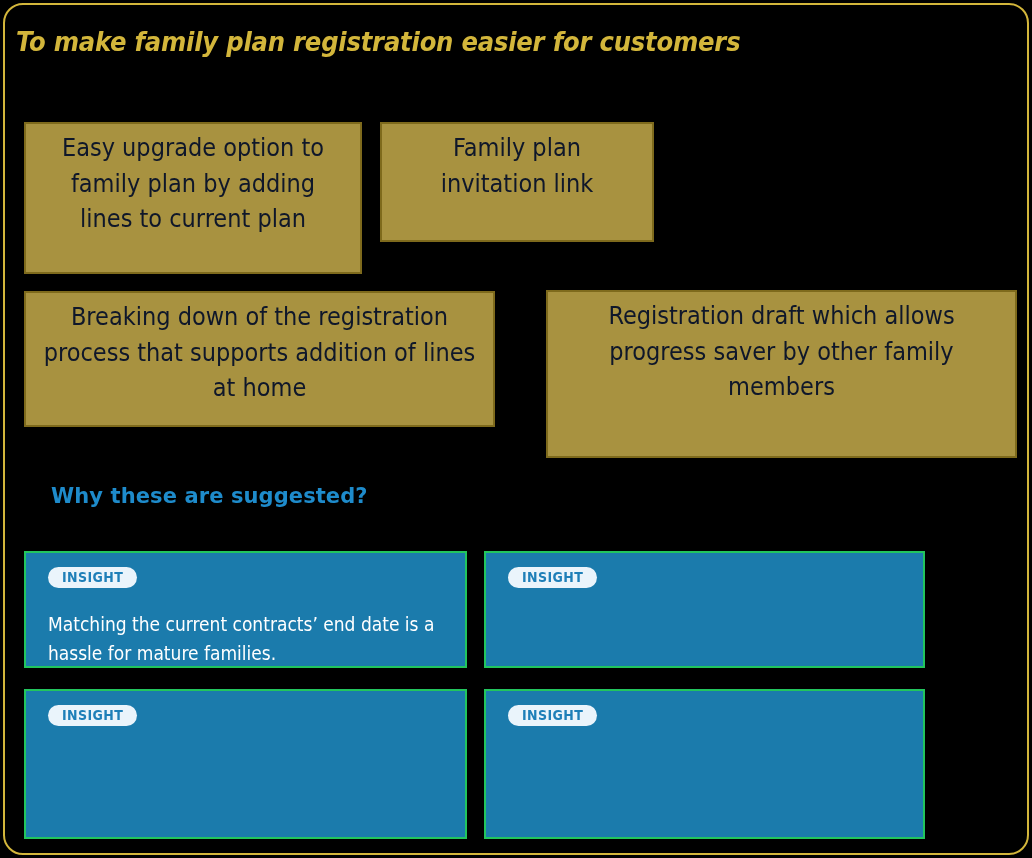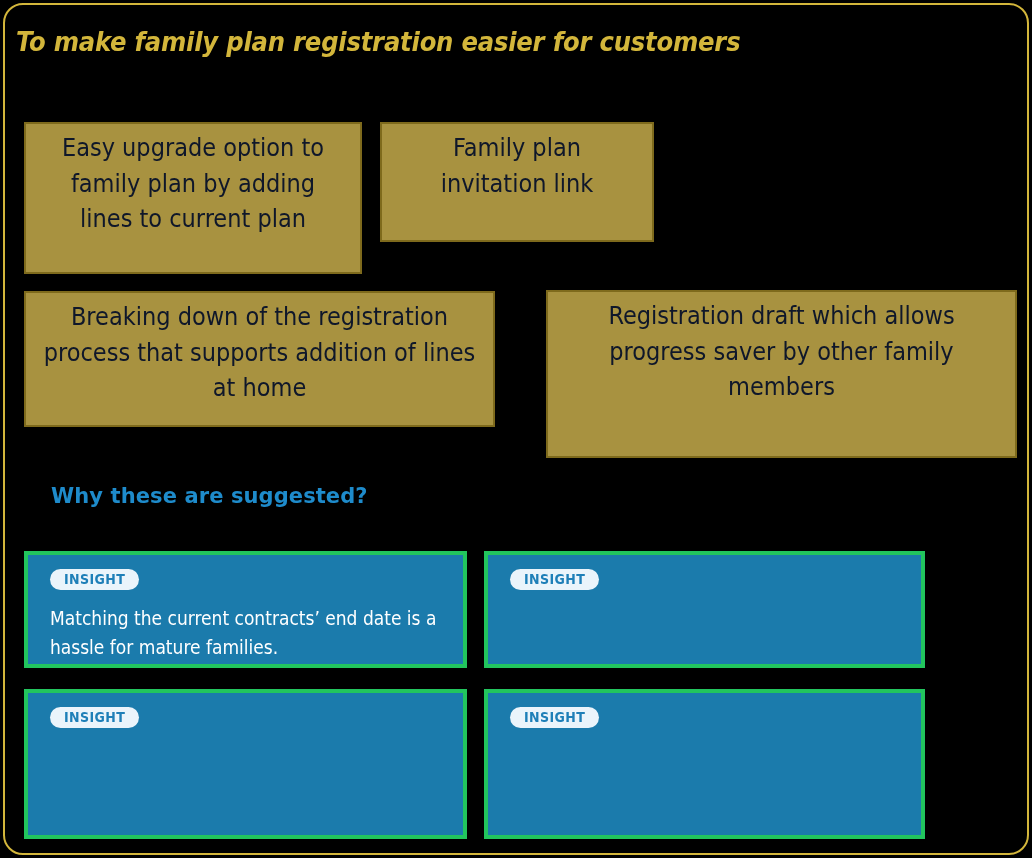--- a/index.html
+++ b/index.html
@@ -81,21 +81,21 @@
     color: #1E8BCB;
     letter-spacing: 0.1px;
     white-space: nowrap;
     margin-left: 20px;
   }
 
   
   .insight-card {
     position: absolute;
     background: #1B7BAC;
-    border: 4px solid #22c55e;
+    border: 2px solid #22c55e;
     box-sizing: border-box;
     padding: 14px 22px 16px 22px;
   }
   #card-0 { left: 24px;  top: 551px; width: 443px; height: 117px; }
   #card-1 { left: 484px; top: 551px; width: 441px; height: 117px; }
   #card-2 { left: 24px;  top: 689px; width: 443px; height: 150px; }
   #card-3 { left: 484px; top: 689px; width: 441px; height: 150px; }
 
   .insight-badge {
     display: inline-block;
@@ -104,21 +104,21 @@
     font-family: "DejaVu Sans Condensed", "Liberation Sans Narrow", "Liberation Sans", sans-serif;
     font-stretch: condensed;
     font-size: 14px;
     font-weight: bold;
     letter-spacing: 0.4px;
     border-radius: 11px;
     padding: 3px 14px 4px 14px;
     line-height: 1;
   }
   .insight-text {
-    margin-top: 14px;
+    margin-top: 22px;
     color: #FFFFFF;
     font-family: "DejaVu Sans Condensed", "Liberation Sans Narrow", "Liberation Sans", sans-serif;
     font-stretch: condensed;
     font-size: 19px;
     line-height: 1.50;
   }
 </style>
 </head>
 <body>
 

